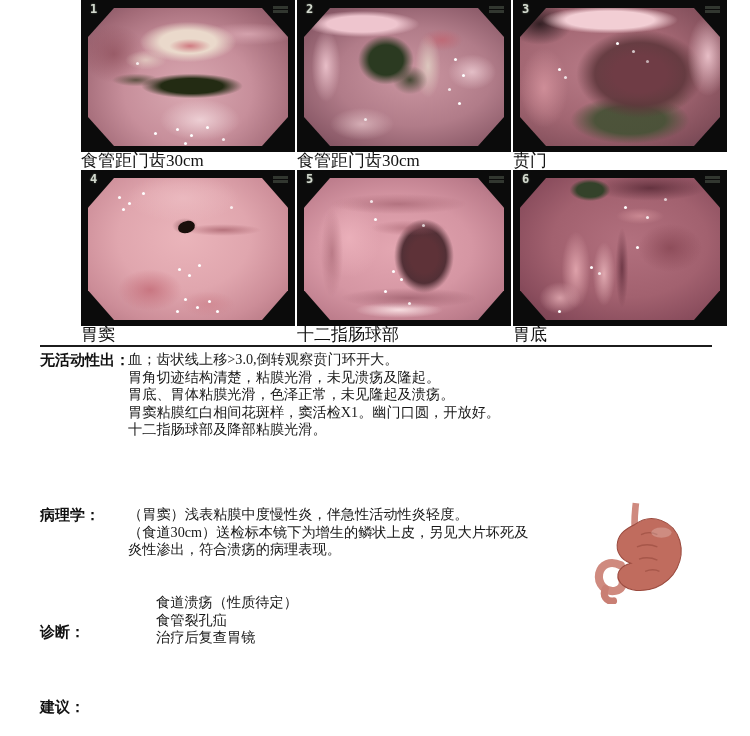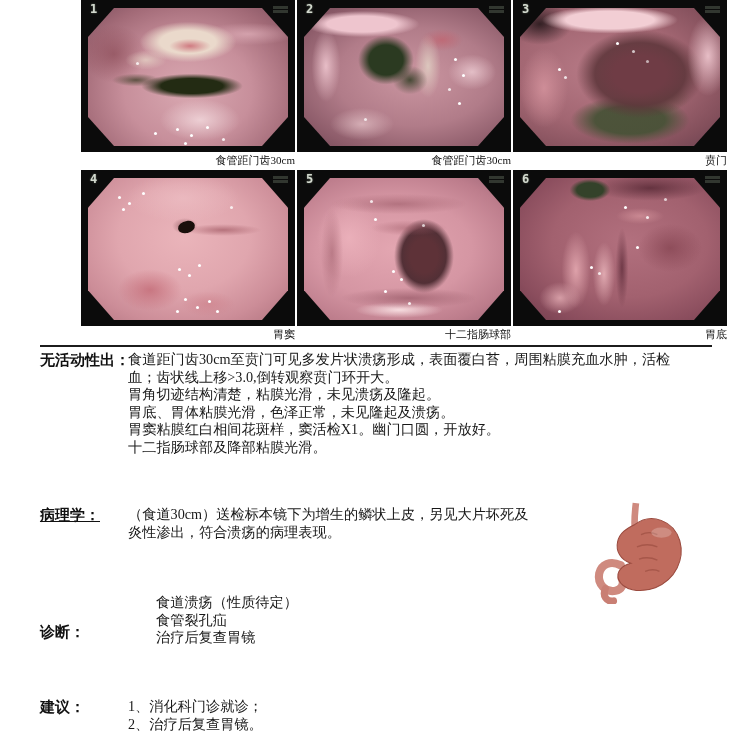--- a/index.html
+++ b/index.html
@@ -6,21 +6,21 @@
   .page{position:relative;width:750px;height:736px;background:#fff;overflow:hidden;
         font-family:"Liberation Serif","DejaVu Serif",serif;color:#1a1a1a;}
 
   
   .cell{position:absolute;width:214px;}
   .frame{position:relative;width:214px;background:#0b0b0b;overflow:hidden;}
   .h1{height:152px;} .h2{height:156px;}
   .view{position:absolute;left:7px;top:8px;width:200px;bottom:6px;
         border-radius:16px;
         clip-path:polygon(13% 0,87% 0,100% 21%,100% 79%,87% 100%,13% 100%,0 79%,0 21%);}
-  .caption{width:214px;text-align:right;font-size:11px;line-height:17px;color:#111;}
+  .caption{width:214px;text-align:left;font-size:17px;line-height:17px;color:#111;}
 
   .marker{position:absolute;top:2px;left:9px;color:#e9f0e4;opacity:.9;
           font:bold 12px "DejaVu Sans Mono",monospace;letter-spacing:1px;
           text-shadow:0 0 2px rgba(210,230,200,.5);z-index:3;}
   .osd{position:absolute;top:5px;right:7px;width:15px;height:11px;opacity:.5;z-index:3;}
   .osd::before,.osd::after{content:"";display:block;height:3px;margin:1px 0;
           background:rgba(186,208,176,.45);}
 
   .glare{position:absolute;width:3px;height:3px;background:#fff;border-radius:50%;z-index:2;}
   .hole{position:absolute;z-index:2;}
@@ -187,30 +187,30 @@
         <i class="glare"></i>
       </div>
     </div>
     <div class="caption">胃底</div>
   </div>
 
   <div class="rule"></div>
 
   <span class="slabel" style="top:351px;">无活动性出：</span>
   <div class="sbody" style="top:351px;">
-    <div class="tline">食道距门齿30cm至贲门可见多发片状溃疡形成，表面覆白苔，周围粘膜充血水肿，活检</div>
     <div class="tline">血；齿状线上移&gt;3.0,倒转观察贲门环开大。</div>
     <div class="tline">胃角切迹结构清楚，粘膜光滑，未见溃疡及隆起。</div>
     <div class="tline">胃底、胃体粘膜光滑，色泽正常，未见隆起及溃疡。</div>
     <div class="tline">胃窦粘膜红白相间花斑样，窦活检X1。幽门口圆，开放好。</div>
     <div class="tline">十二指肠球部及降部粘膜光滑。</div>
   </div>
 
-  <span class="slabel" style="top:506px;text-decoration:underline;">病理学：</span>
+  <span class="slabel" style="top:506px;">病理学：</span>
   <div class="sbody" style="top:506px;">
+    <div class="tline">（胃窦）浅表粘膜中度慢性炎，伴急性活动性炎轻度。</div>
     <div class="tline">（食道30cm）送检标本镜下为增生的鳞状上皮，另见大片坏死及</div>
     <div class="tline">炎性渗出，符合溃疡的病理表现。</div>
   </div>
 
   <svg class="stomach-art" viewBox="0 0 100 100">
     <path d="M47,1 C46,10 45,18 46,26" stroke="#cf8a7f" stroke-width="6.5" fill="none"></path>
     <path d="M32,62 C22,57 13,61 11,70 C9,80 17,89 27,87 C33,86 36,80 33,75" stroke="#cf8a7f" stroke-width="8" fill="none" stroke-linecap="round"></path>
     <path d="M17,85 C14,92 18,98 25,97" stroke="#c97f74" stroke-width="7" fill="none" stroke-linecap="round"></path>
     <path d="M46,22 C62,10 84,18 90,38 C95,56 86,76 66,84 C50,90 34,86 30,76 C27,68 34,62 42,60 C32,57 27,48 29,39 C31,30 38,26 46,22 Z" fill="#c06c5e" stroke="#9a4a3e" stroke-width="1"></path>
     <path d="M52,32 q8,-4 16,0 M48,44 q10,-4 20,0 M50,56 q9,-3 18,1 M56,68 q8,-3 14,0" stroke="#8e4236" stroke-width="1.4" fill="none" opacity="0.5"></path>
@@ -218,18 +218,14 @@
   </svg>
 
   <span class="slabel" style="top:623px;">诊断：</span>
   <div class="sbody" style="top:594px;margin-left:28px;">
     <div class="tline">食道溃疡（性质待定）</div>
     <div class="tline">食管裂孔疝</div>
     <div class="tline">治疗后复查胃镜</div>
   </div>
 
   <span class="slabel" style="top:698px;">建议：</span>
-  <div class="sbody" style="top:698px;">
-    <div class="tline">1、消化科门诊就诊；</div>
-    <div class="tline">2、治疗后复查胃镜。</div>
-  </div>
 
 </div>
 
 </body></html>

